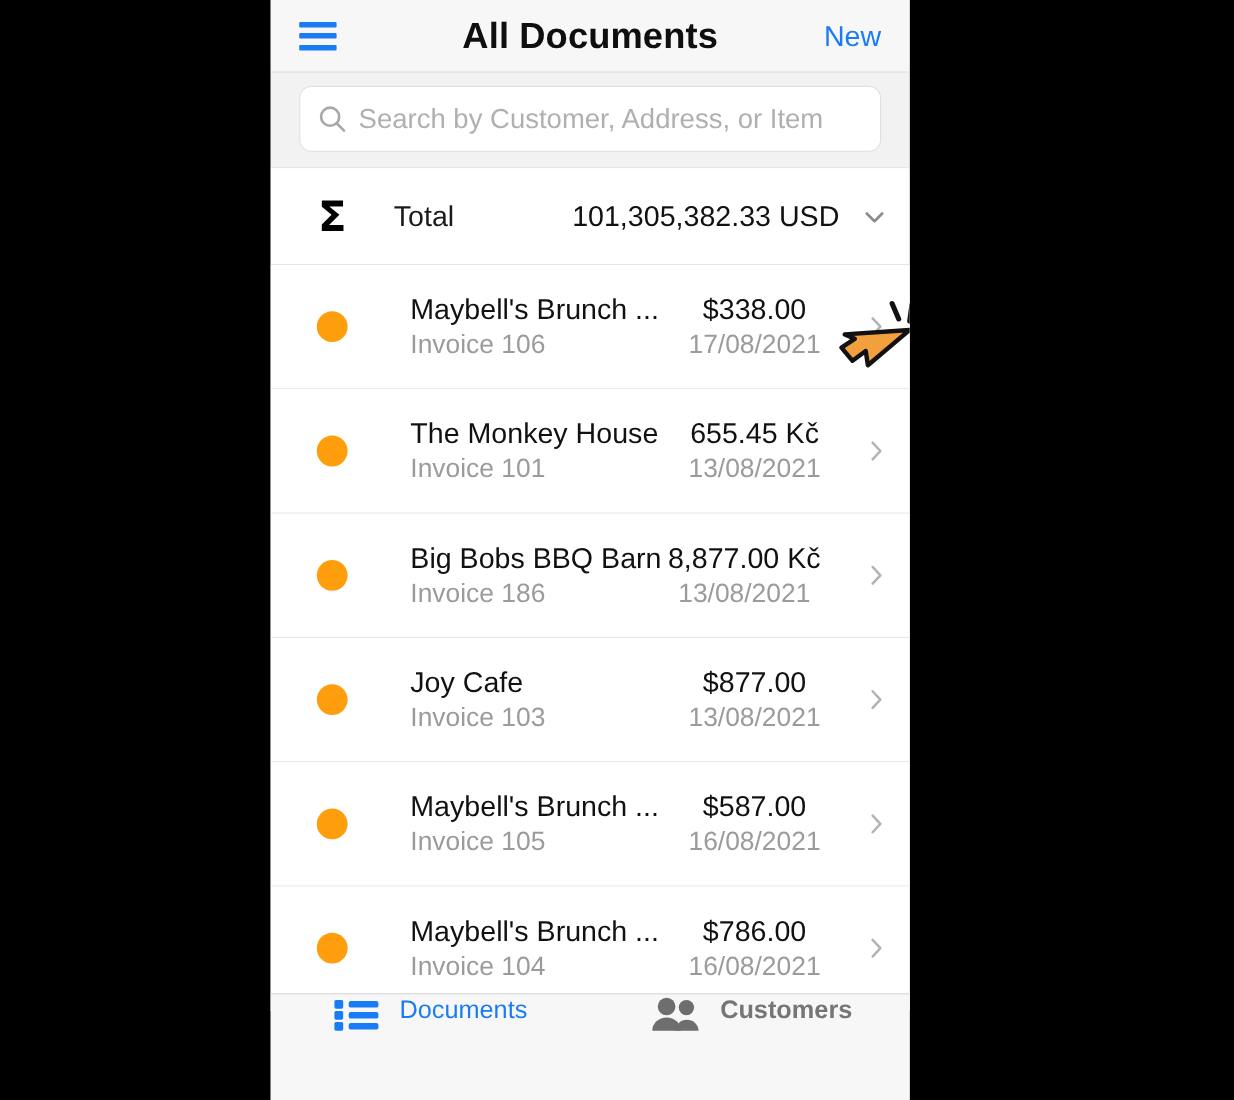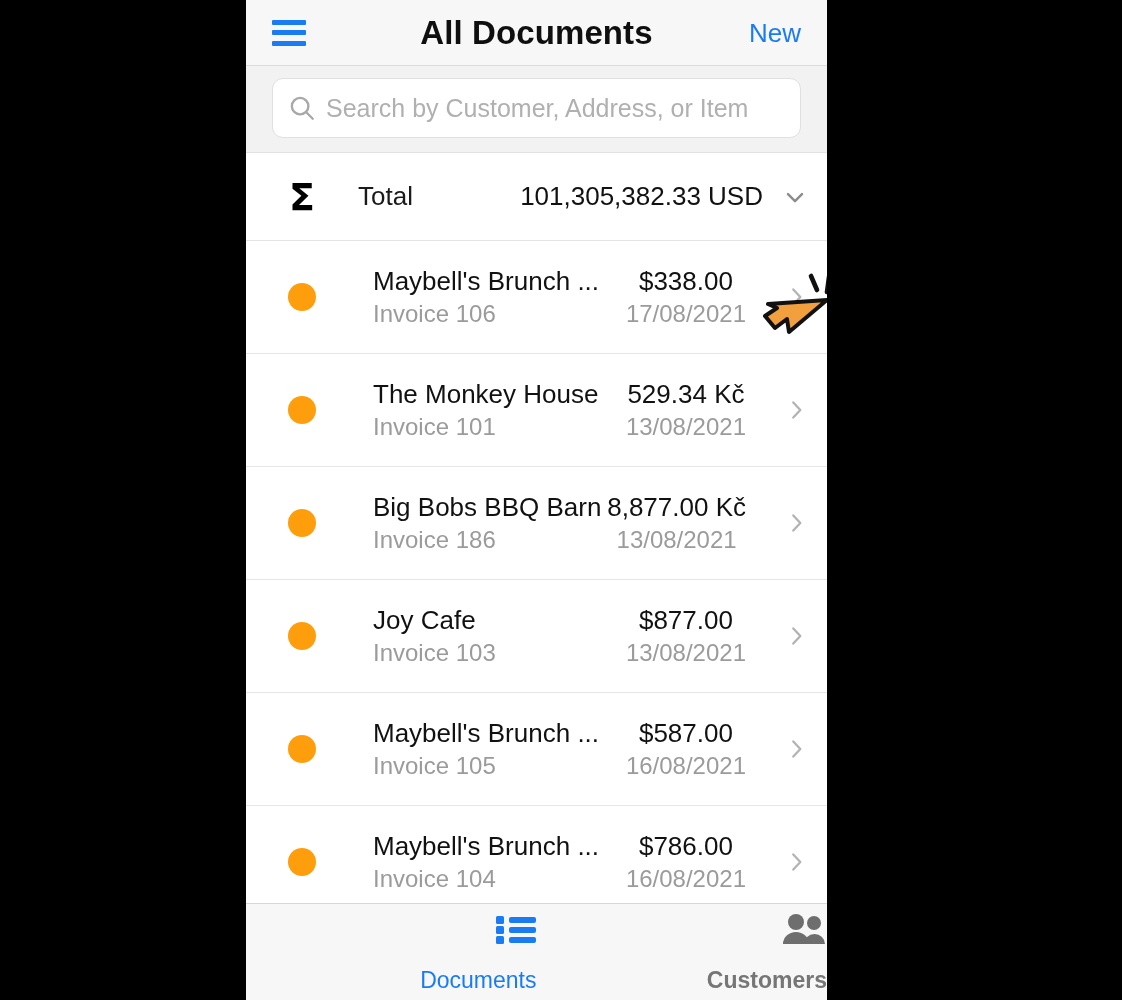--- a/index.html
+++ b/index.html
@@ -199,22 +199,22 @@
     bottom: 0;
     width: 581px;
     height: 97px;
     background: #f7f7f7;
     border-top: 1px solid #d7d7d7;
     display: flex;
   }
   .tab-item {
     flex: 1;
     display: flex;
-    flex-direction: column;
-    align-items: flex-end;
+    flex-direction: row;
+    align-items: flex-start;
     justify-content: center;
     gap: 18px;
     cursor: pointer;
   }
   .tab-icon { height: 38px; display: flex; align-items: center; justify-content: center; }
   .tab-label { font-size: 23px; }
   .tab-label.active { color: #1a7cf5; }
   .tab-label.inactive { color: #767676; font-weight: bold; }
 
   
@@ -287,21 +287,21 @@
 
       <div class="doc-row">
         <div class="status-dot-cell">
           <div class="status-dot" style="background: rgb(255, 158, 12);"></div>
         </div>
         <div class="doc-main">
           <div class="doc-title">The Monkey House</div>
           <div class="doc-sub">Invoice 101</div>
         </div>
         <div class="doc-right">
-          <div class="doc-amount">529.34 Kč</div>
+          <div class="doc-amount">655.45 Kč</div>
           <div class="doc-date">13/08/2021</div>
         </div>
         <div class="doc-chevron">
           <svg width="26" height="26" viewBox="0 0 24 24">
             <polyline points="9.5,5 16,12 9.5,19" fill="none" stroke="#b3b3b3" stroke-width="2.1" stroke-linecap="round" stroke-linejoin="round"></polyline>
           </svg>
         </div>
       </div>
 
       <div class="doc-row">

